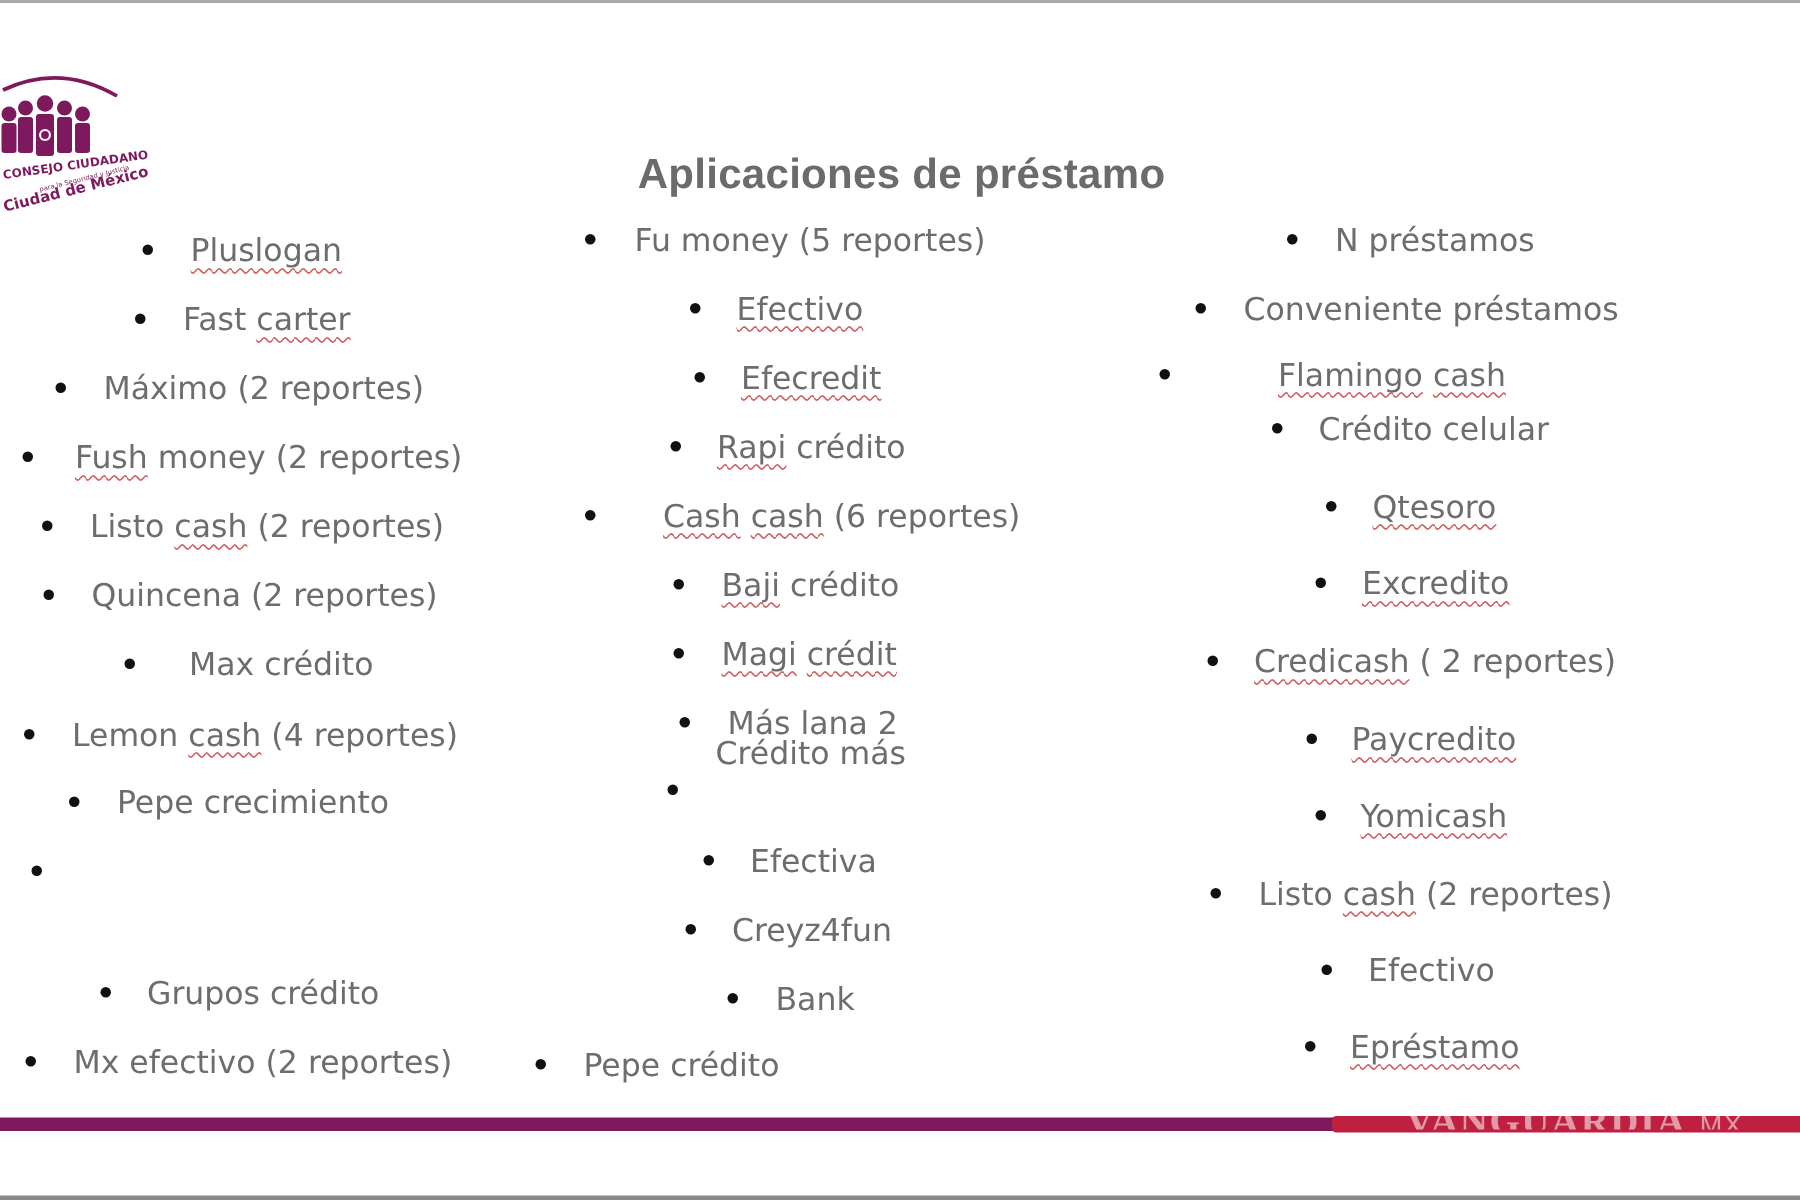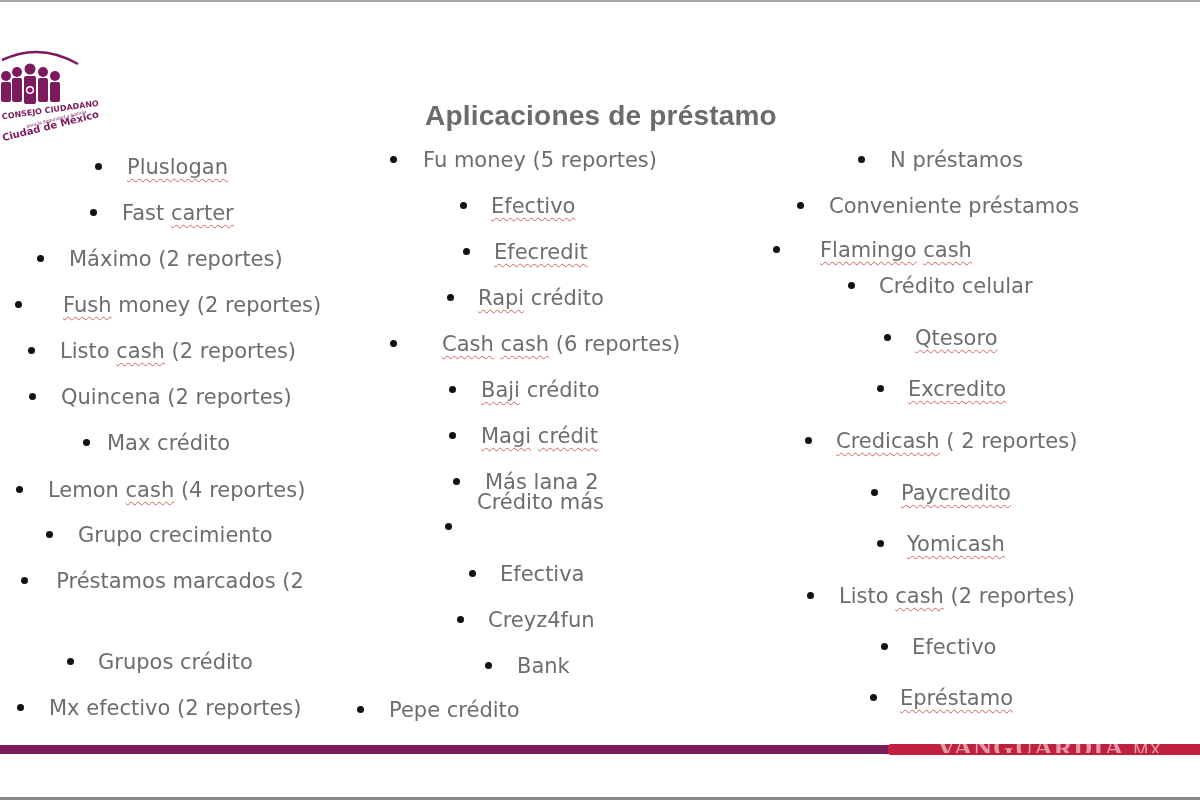--- a/index.html
+++ b/index.html
@@ -136,40 +136,39 @@
   <div class="bullet" style="left:95px; top:163px;"></div>
   <div class="item" style="left:127px; top:154px;"><span class="sq">Pluslogan</span></div>
 
   <div class="bullet" style="left:90px; top:209px;"></div>
   <div class="item" style="left:122px; top:200px;"><span></span>Fast <span class="sq">carter</span></div>
 
   <div class="bullet" style="left:37px; top:255px;"></div>
   <div class="item" style="left:69px; top:246px;"><span>Máximo</span> <span>(2 reportes)</span></div>
 
   <div class="bullet" style="left:15px; top:301px;"></div>
-  <div class="item" style="left:63px; top:292px;text-align:right;"><span class="sq">Fush</span> money <span>(2 reportes)</span></div>
+  <div class="item" style="left:50px; top:292px;text-align:right;"><span class="sq">Fush</span> money <span>(2 reportes)</span></div>
 
   <div class="bullet" style="left:28px; top:347px;"></div>
   <div class="item" style="left:60px; top:338px;">Listo <span class="sq">cash</span> <span>(2 reportes)</span></div>
 
   <div class="bullet" style="left:29px; top:393px;"></div>
   <div class="item" style="left:61px; top:384px;"><span>Quincena</span> <span>(2 reportes)</span></div>
 
   <div class="bullet" style="left:83px; top:439px;"></div>
-  <div class="item" style="left:107px; top:430px;"><span>Max crédito</span></div>
+  <div class="item" style="left:126px; top:430px;"><span>Max crédito</span></div>
 
   <div class="bullet" style="left:16px; top:486px;"></div>
   <div class="item" style="left:48px; top:477px;">Lemon <span class="sq">cash</span> <span>(4 reportes)</span></div>
 
   <div class="bullet" style="left:46px; top:531px;"></div>
-  <div class="item" style="left:78px; top:522px;"><span>Grupo crecimiento</span></div>
+  <div class="item" style="left:78px; top:522px;"><span>Pepe crecimiento</span></div>
 
   <div class="bullet" style="left:21px; top:577px;"></div>
   <div class="item two-line" style="left:52px; top:564px; width:256px;">
-    <div>Préstamos marcados (2</div>
   </div>
 
   <div class="bullet" style="left:67px; top:658px;"></div>
   <div class="item" style="left:98px; top:649px;"><span>Grupos crédito</span></div>
 
   <div class="bullet" style="left:17px; top:704px;"></div>
   <div class="item" style="left:49px; top:695px;"><span>Mx efectivo</span> <span>(2 reportes)</span></div>
 </div>
 
 <div>
@@ -214,21 +213,21 @@
 </div>
 
 <div>
   <div class="bullet" style="left:858px; top:156px;"></div>
   <div class="item" style="left:890px; top:147px;"><span>N préstamos</span></div>
 
   <div class="bullet" style="left:797px; top:202px;"></div>
   <div class="item" style="left:829px; top:193px;"><span>Conveniente préstamos</span></div>
 
   <div class="bullet" style="left:773px; top:246px;"></div>
-  <div class="item" style="left:820px; top:237px;"><span class="sq">Flamingo</span> <span class="sq">cash</span></div>
+  <div class="item" style="left:852px; top:237px;"><span class="sq">Flamingo</span> <span class="sq">cash</span></div>
 
   <div class="bullet" style="left:848px; top:282px;"></div>
   <div class="item" style="left:879px; top:273px;"><span>Crédito celular</span></div>
 
   <div class="bullet" style="left:884px; top:334px;"></div>
   <div class="item" style="left:915px; top:325px;"><span class="sq">Qtesoro</span></div>
 
   <div class="bullet" style="left:877px; top:385px;"></div>
   <div class="item" style="left:908px; top:376px;"><span class="sq">Excredito</span></div>
 

